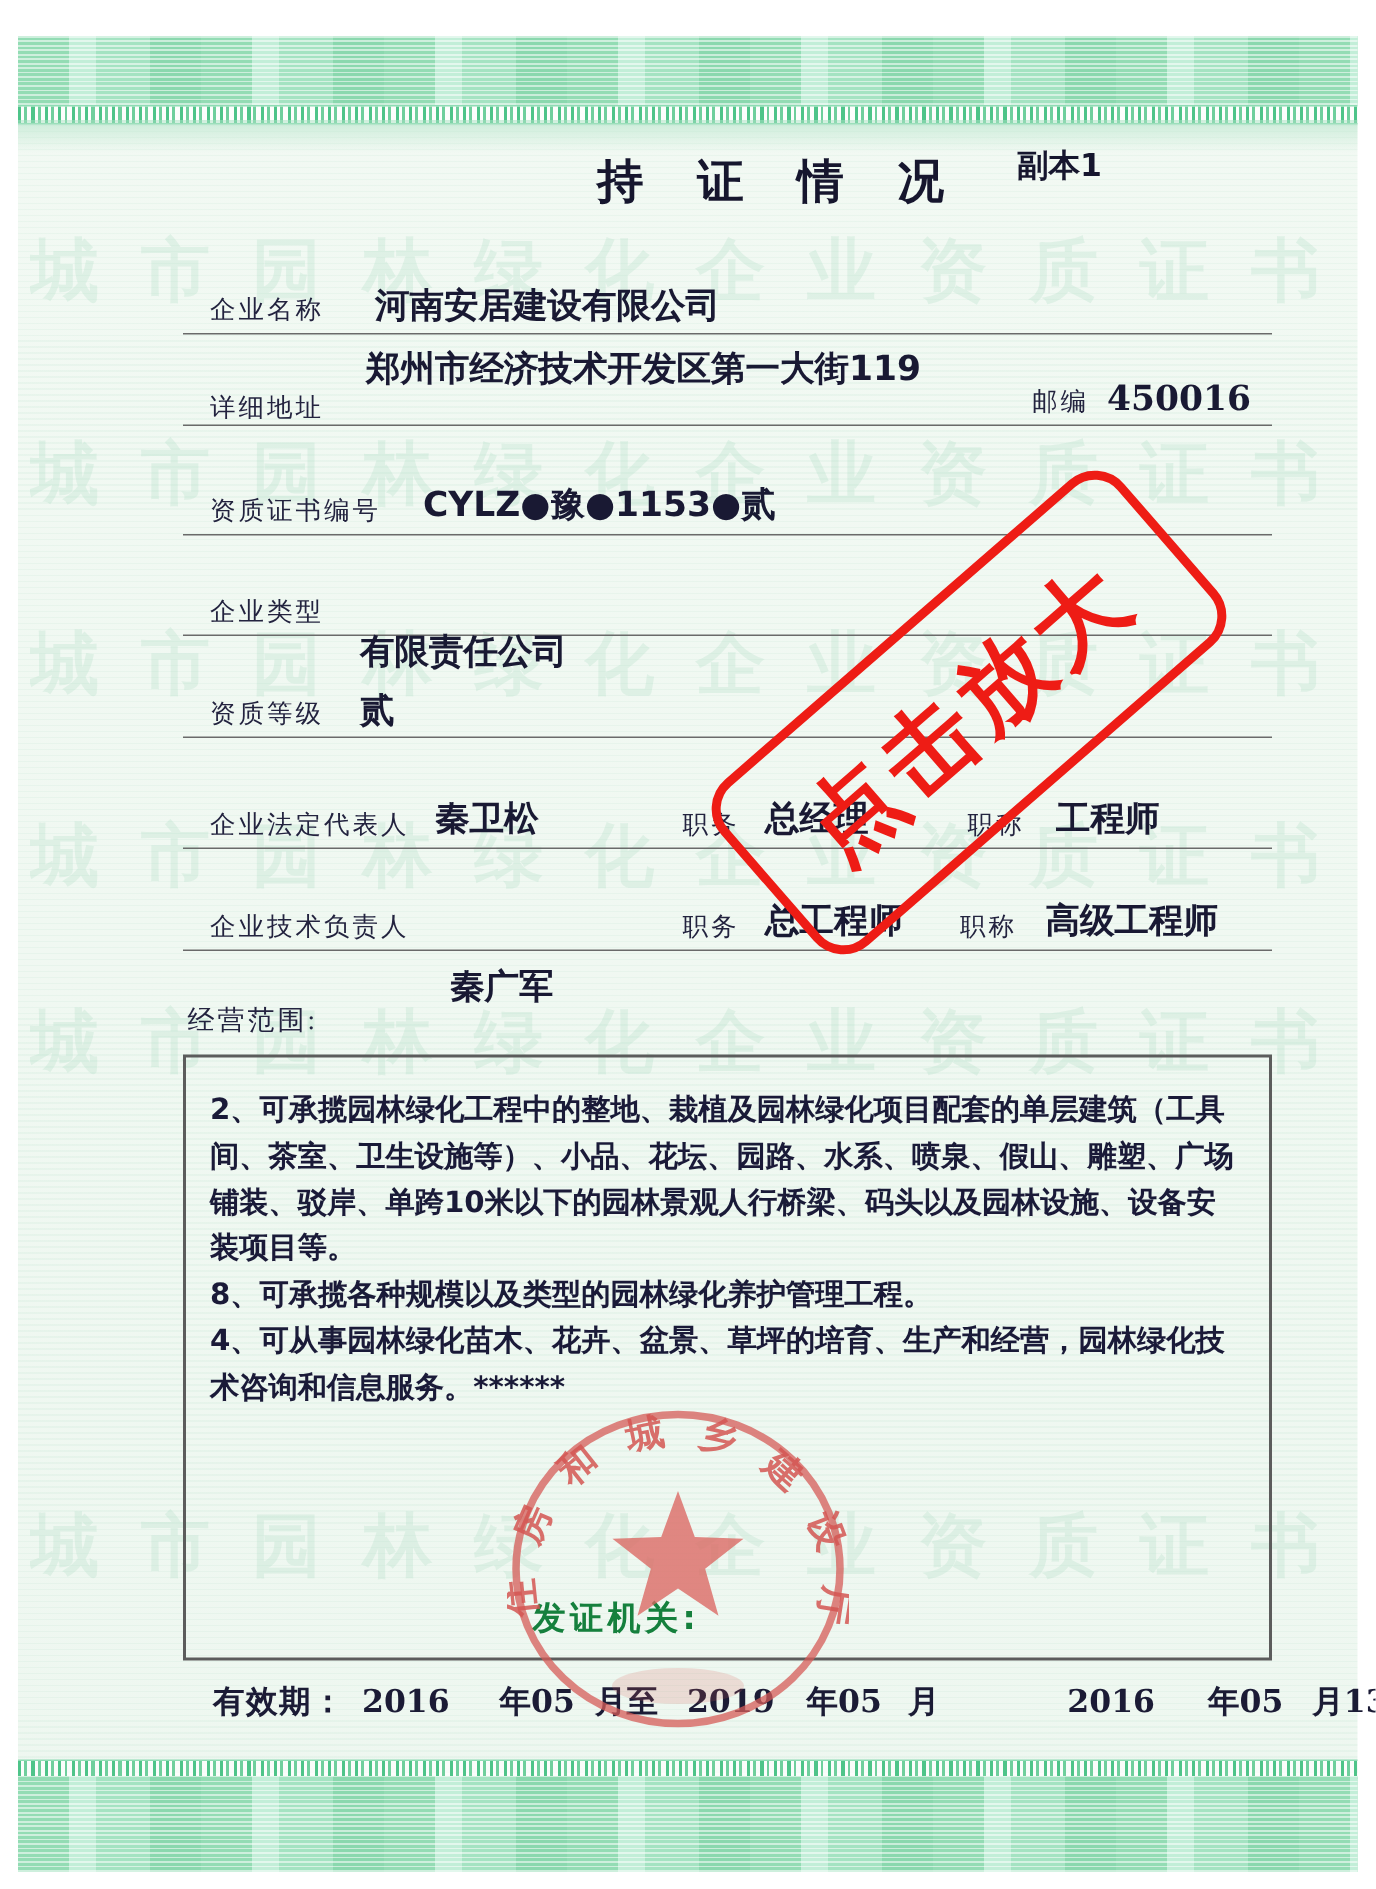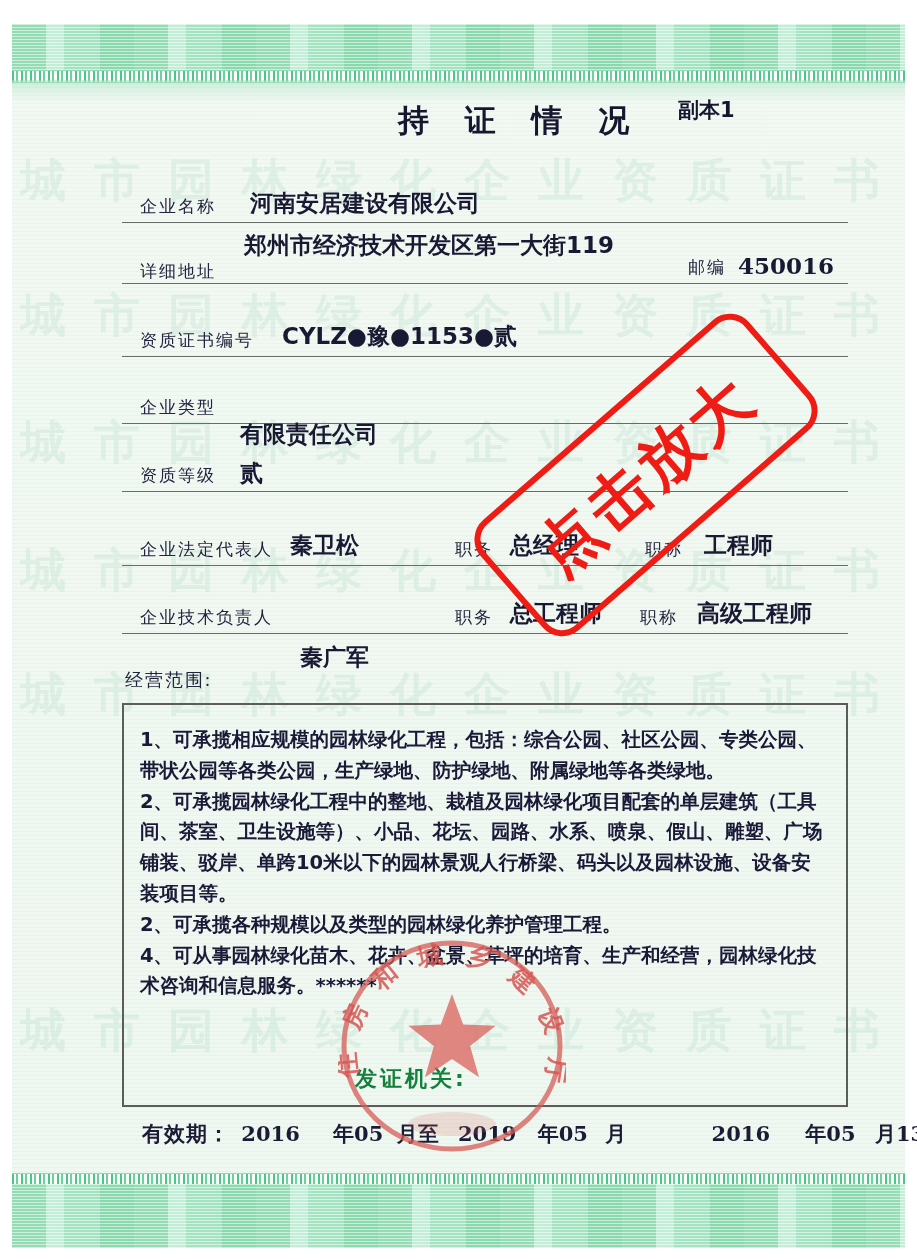--- a/index.html
+++ b/index.html
@@ -184,23 +184,22 @@
   <span class="lbl abs" style="left:18px;top:11px;">企业技术负责人</span>
   <span class="val abs" style="left:178px;top:3px;margin-top:44px;">秦广军</span>
   <span class="lbl abs" style="left:333px;top:11px;">职务</span>
   <span class="val abs" style="left:388px;top:3px;">总工程师</span>
   <span class="lbl abs" style="left:518px;top:11px;">职称</span>
   <span class="val abs" style="left:575px;top:3px;">高级工程师</span>
 </div>
 
 <span class="lbl abs" style="left:125px;top:668px;font-size:18px;">经营范围:</span>
 <div class="scope-box">
-  <p>1、可承揽相应规模的园林绿化工程，包括：综合公园、社区公园、专类公园、带状公园等各类公园，生产绿地、防护绿地、附属绿地等各类绿地。</p>
   <p>2、可承揽园林绿化工程中的整地、栽植及园林绿化项目配套的单层建筑（工具间、茶室、卫生设施等）、小品、花坛、园路、水系、喷泉、假山、雕塑、广场铺装、驳岸、单跨10米以下的园林景观人行桥梁、码头以及园林设施、设备安装项目等。</p>
-  <p>2、可承揽各种规模以及类型的园林绿化养护管理工程。</p>
+  <p>8、可承揽各种规模以及类型的园林绿化养护管理工程。</p>
   <p>4、可从事园林绿化苗木、花卉、盆景、草坪的培育、生产和经营，园林绿化技术咨询和信息服务。******</p>
 </div>
 
 <div class="issuer-label">发证机关:</div>
 <svg class="seal" viewBox="0 0 228 216">
   <ellipse cx="114" cy="108" rx="108" ry="103" fill="none" stroke="rgba(214,92,88,0.75)" stroke-width="5"></ellipse>
   <path id="sealArc" d="M 24,152 A 97,93 0 1 1 204,152" fill="none"></path>
   <text font-size="25" font-weight="bold" fill="rgba(212,86,82,0.85)" font-family="DejaVu Sans, sans-serif">
     <textPath href="#sealArc" startOffset="14" textLength="346">住房和城乡建设厅</textPath>
   </text>

